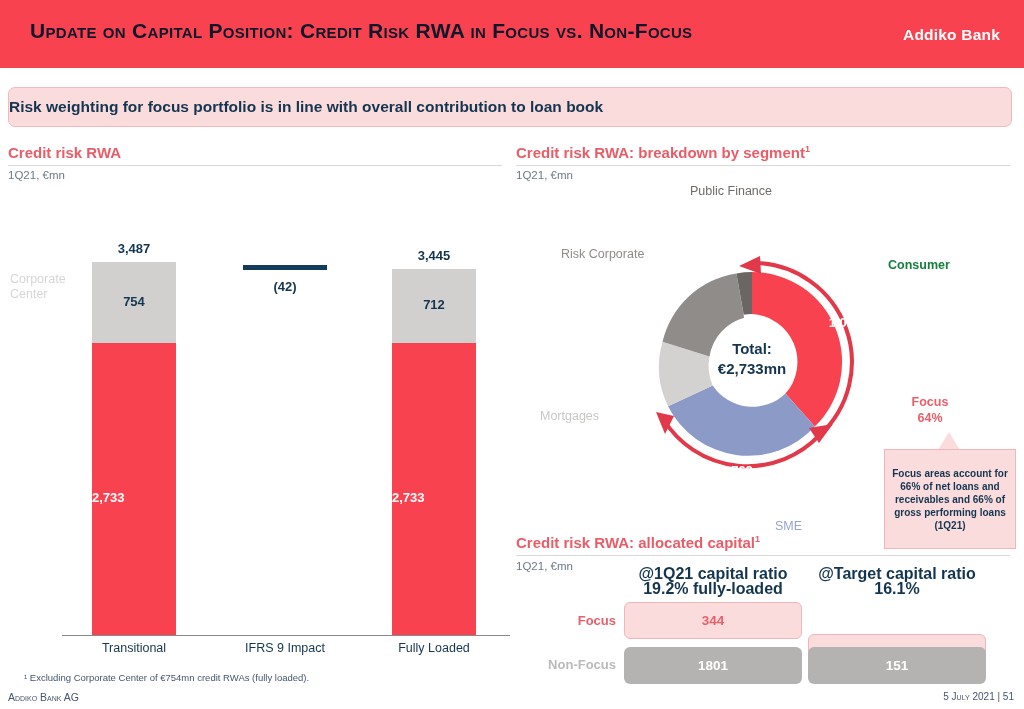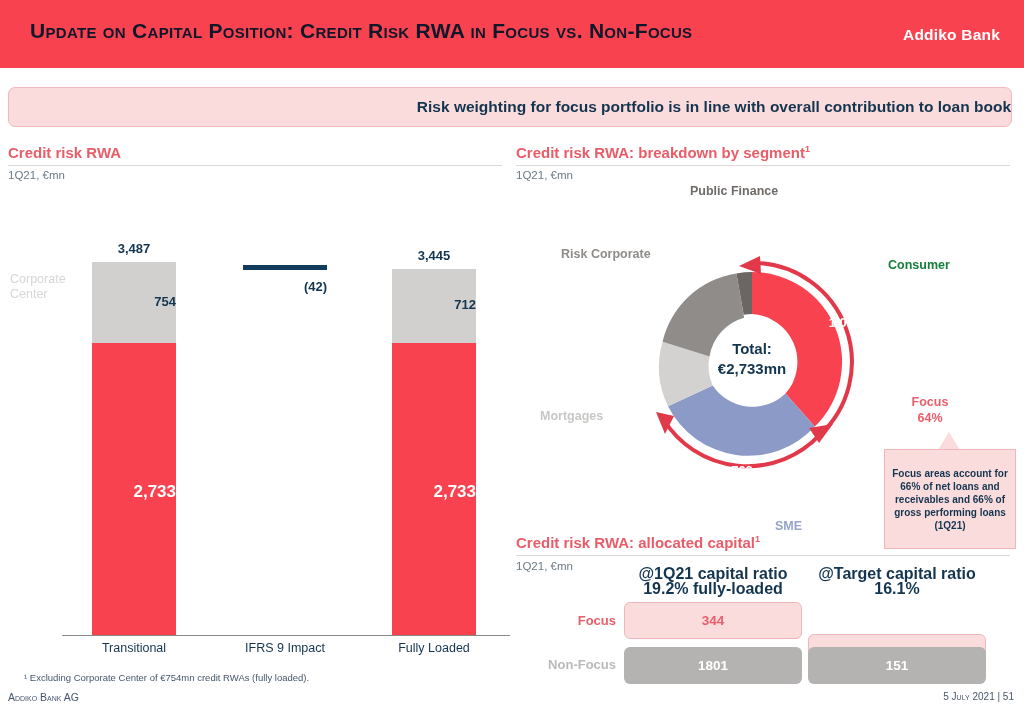--- a/index.html
+++ b/index.html
@@ -45,21 +45,21 @@
   
   .key-message {
     position: absolute;
     left: 8px; top: 87px;
     width: 1002px; height: 38px;
     background: #fbdcdd;
     border: 1px solid #f2b9bd;
     border-radius: 7px;
     display: flex;
     align-items: center;
-    justify-content: flex-end;
+    justify-content: flex-start;
   }
   .key-message-text {
     font-size: 15.5px;
     font-weight: bold;
     color: #14354f;
   }
 
   
   .sec-title {
     position: absolute;
@@ -100,28 +100,29 @@
     font-weight: bold;
     color: #14354f;
     text-align: center;
     white-space: nowrap;
   }
   .bar-val-dark {
     position: absolute;
     font-size: 13px;
     font-weight: bold;
     color: #14354f;
-    text-align: right;
+    text-align: center;
   }
   .bar-val-light {
     position: absolute;
-    font-size: 17px;
+    font-size: 13px;
     font-weight: bold;
     color: #ffffff;
-    text-align: right;
+    text-align: left;
+    margin-top: 8px;
   }
   .bar-cat {
     position: absolute;
     top: 641px;
     font-size: 12.5px;
     color: #14354f;
     text-align: center;
   }
   .cc-label {
     position: absolute;
@@ -154,21 +155,20 @@
     font-weight: bold;
     color: #ffffff;
     text-align: center;
     white-space: nowrap;
   }
   .seg-label {
     position: absolute;
     font-size: 12.5px;
     line-height: 15px;
     white-space: nowrap;
-    font-weight: bold;
   }
   .seg-label.grey-dark { color: #6f6b68; }
   .seg-label.grey-mid  { color: #8f8b88; }
   .seg-label.grey-light{ color: #c9c7c5; }
   .seg-label.blue      { color: #97a5cc; }
   .seg-label.red       { color: #15803d; font-weight: bold; }
 
   .focus-pct {
     position: absolute;
     left: 895px; top: 394px;

